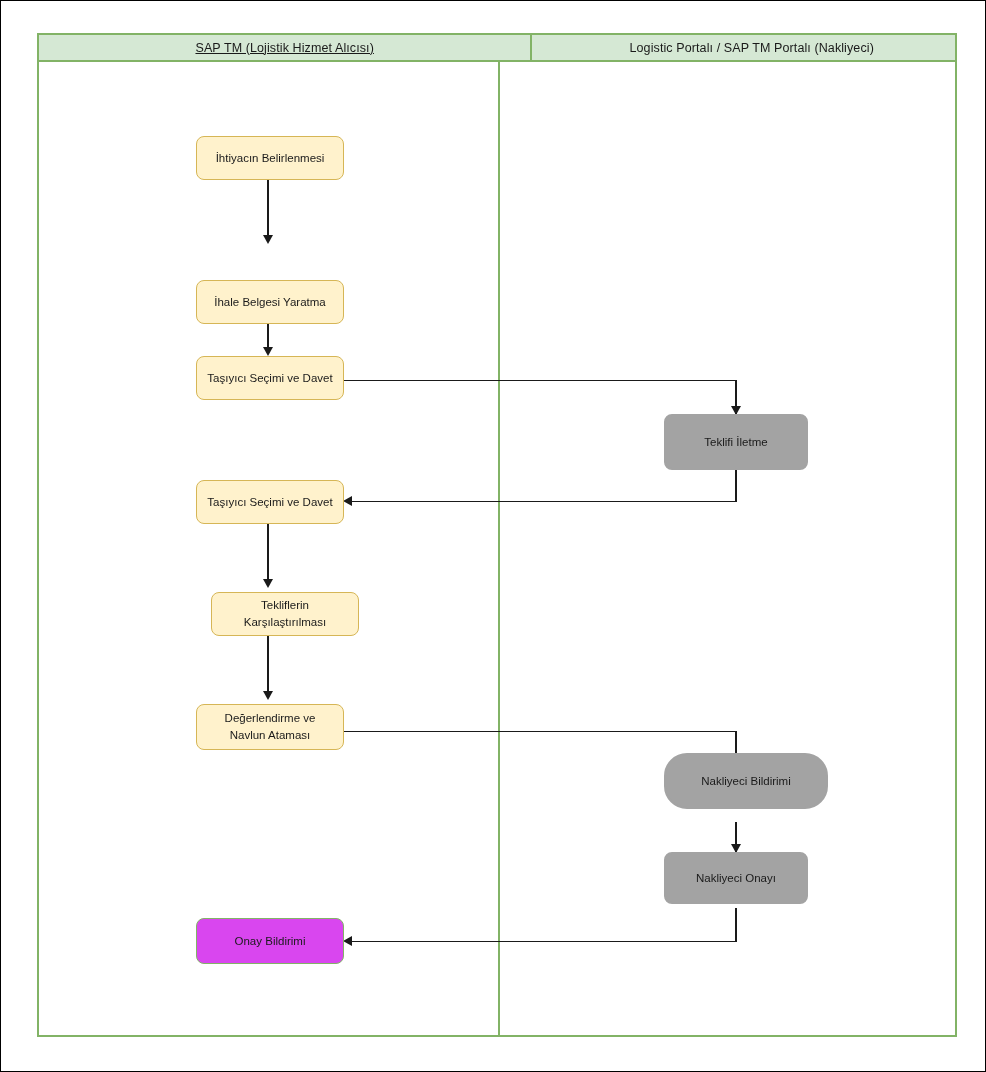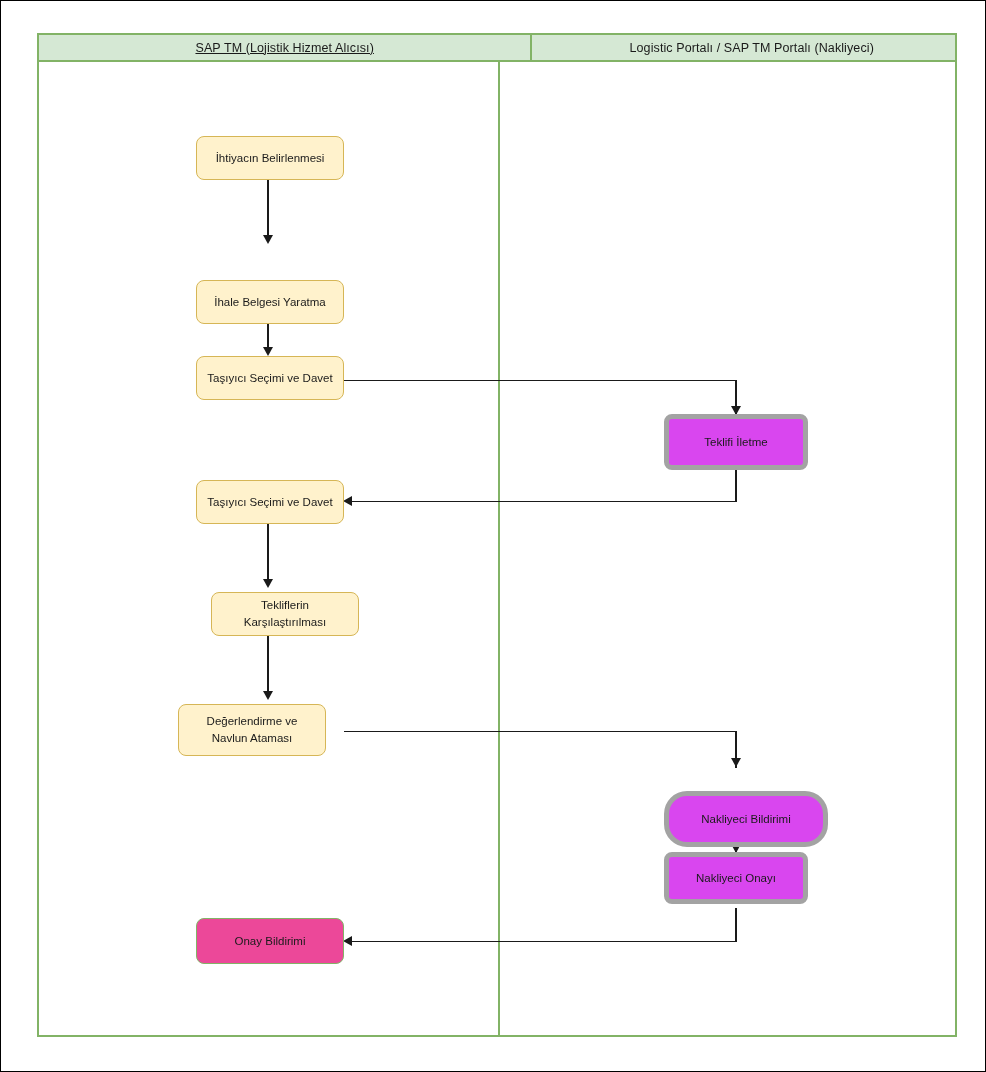--- a/index.html
+++ b/index.html
@@ -73,22 +73,22 @@
     display: flex;
     align-items: center;
     justify-content: center;
     text-align: center;
     font-size: 11.5px;
     line-height: 1.45;
     color: #1a1a1a;
     padding: 6px 6px;
   }
   .node.yellow { background: #fff2cc; border: 1px solid #d6b656; }
-  .node.blue   { background: #d946ef; border: 5px solid #a3a3a3; }
-  .node.green  { background: #ec4899; border: 1px solid #82b366; }
+  .node.blue   { background: #a3a3a3; border: 2px solid #a3a3a3; }
+  .node.green  { background: #d946ef; border: 1px solid #82b366; }
 
   
   .seg {
     position: absolute;
     background: #1a1a1a;
   }
   .seg.h { height: 1.6px; }
   .seg.v { width: 1.6px; }
 
   .arrow {
@@ -163,23 +163,23 @@
 
     <div class="node yellow" style="left:157px; top:321px; width:148px; height:44px;">Taşıyıcı Seçimi ve Davet</div>
 
     <div class="node blue" style="left:625px; top:379px; width:144px; height:56px;">Teklifi İletme</div>
 
     <div class="node yellow" style="left:157px; top:445px; width:148px; height:44px;">Taşıyıcı Seçimi ve Davet</div>
 
     <div class="node yellow" style="left:172px; top:557px; width:148px; height:44px; white-space:pre-line;">Tekliflerin
 Karşılaştırılması</div>
 
-    <div class="node yellow" style="left:139px; top:669px; width:148px; height:52px; white-space:pre-line;">Değerlendirme ve
+    <div class="node yellow" style="left:157px; top:669px; width:148px; height:46px; white-space:pre-line;">Değerlendirme ve
 Navlun Ataması</div>
 
-    <div class="node blue" style="left:625px; top:756px; width:164px; height:56px;border-radius:23px;">Nakliyeci Bildirimi</div>
+    <div class="node blue" style="left:625px; top:718px; width:164px; height:56px;border-radius:23px;">Nakliyeci Bildirimi</div>
 
     <div class="node blue" style="left:625px; top:817px; width:144px; height:52px;">Nakliyeci Onayı</div>
 
     <div class="node green" style="left:157px; top:883px; width:148px; height:46px;">Onay Bildirimi</div>
 
   </div>
 </div>
 
 </body></html>

